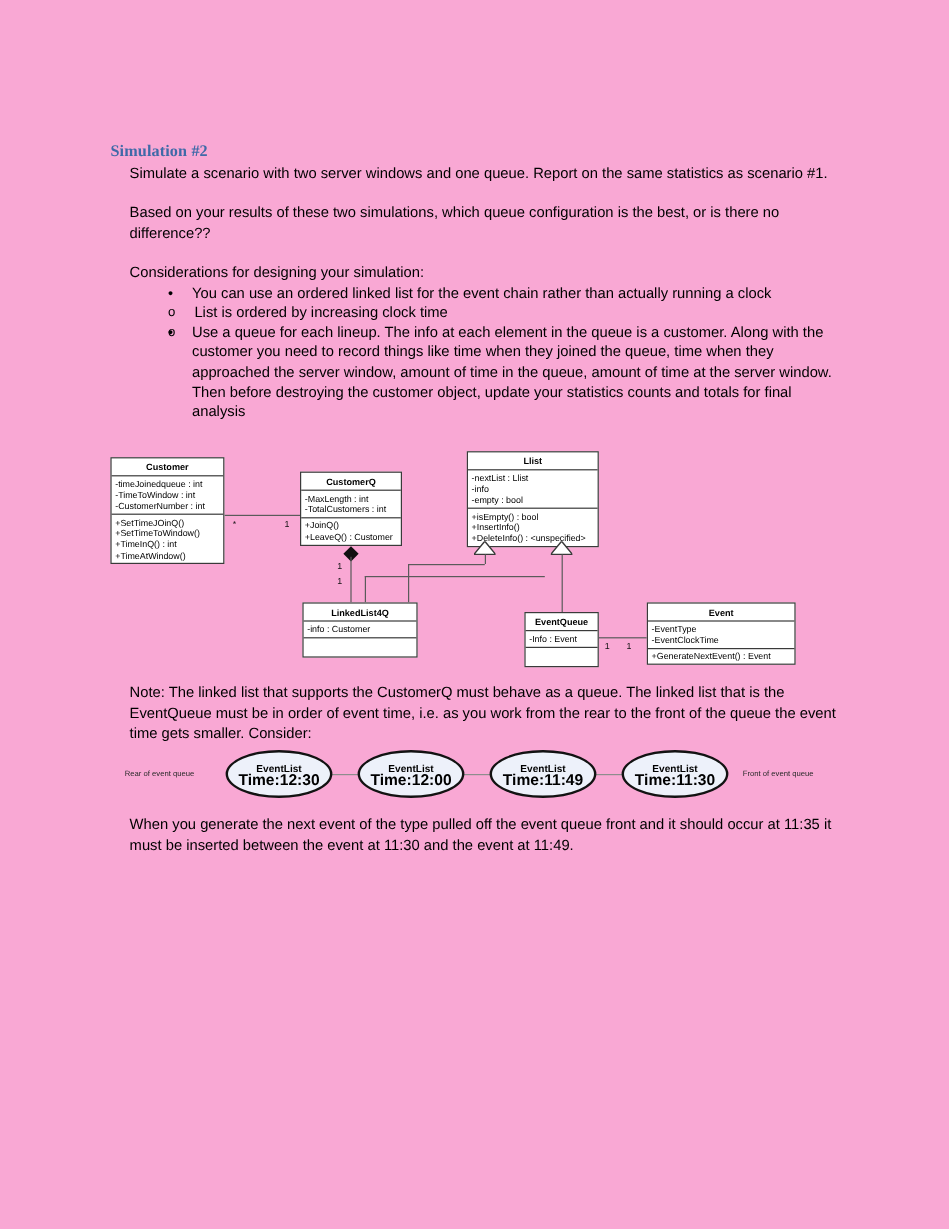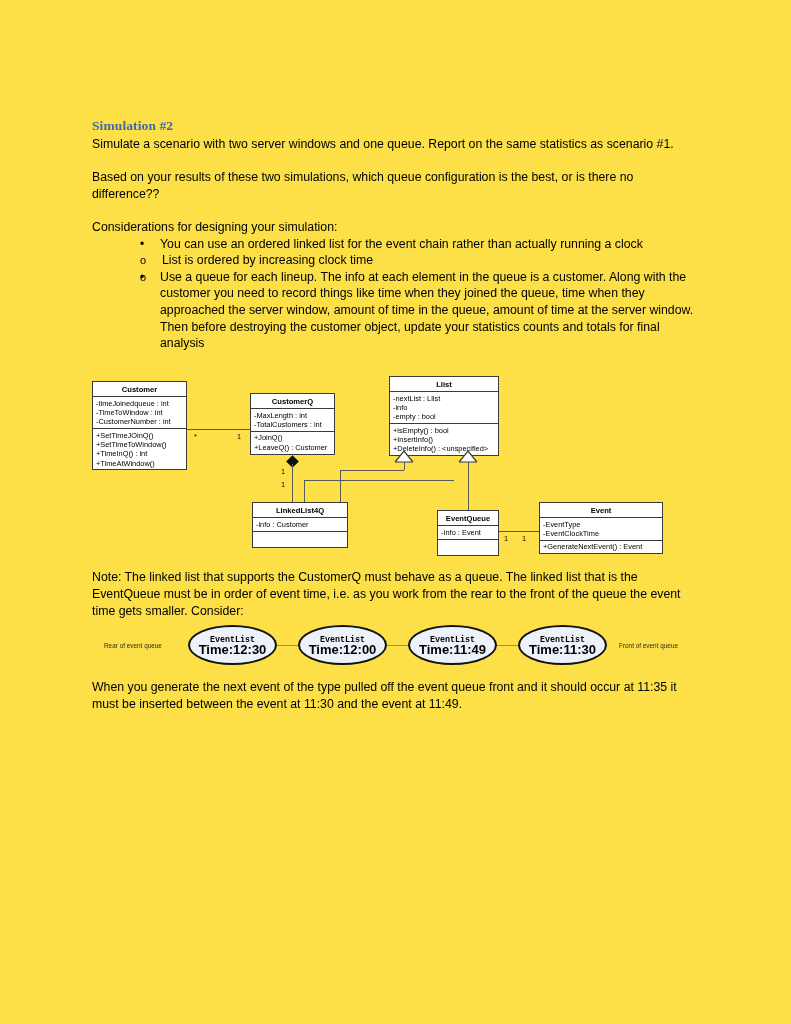--- a/index.html
+++ b/index.html
@@ -13,41 +13,41 @@
     position: relative;
     font-family: "Liberation Sans", sans-serif;
     color: #000000;
     overflow: hidden;
   }
   .page {
     position: absolute;
     left: 0; top: 0;
     width: 791px;
     height: 1024px;
-    background: #fde047;
+    background: #f9a8d4;
   }
   .content {
     position: absolute;
     left: 92px;
     top: 118px;
     width: 607px;
   }
 
   h1.doc-heading {
     font-family: "Liberation Serif", serif;
     font-size: 13.5px;
     font-weight: bold;
     color: #3f6aa8;
     margin: 0 0 2px 0;
     letter-spacing: 0.1px;
   }
   p.para {
     font-size: 12.3px;
     line-height: 16.6px;
-    margin: 0 0 0 0;
+    margin: 0 0 0 16px;
     text-align: left;
   }
   .spacer { height: 16.6px; }
   .spacer-sm { height: 8px; }
 
   ul.lvl1 {
     margin: 0;
     padding: 0 0 0 48px;
     list-style: none;
   }
@@ -155,21 +155,20 @@
     box-sizing: border-box;
     display: flex;
     flex-direction: column;
     align-items: center;
     justify-content: center;
   }
   .ellipse .l1 {
     font-size: 8.4px;
     font-weight: bold;
     line-height: 10px;
-    font-family: Liberation Mono, monospace;
   }
   .ellipse .l2 {
     font-size: 13px;
     font-weight: bold;
     line-height: 10px;
   }
   .qconn {
     position: absolute;
     height: 1px;
     background: #8d8d8d;

